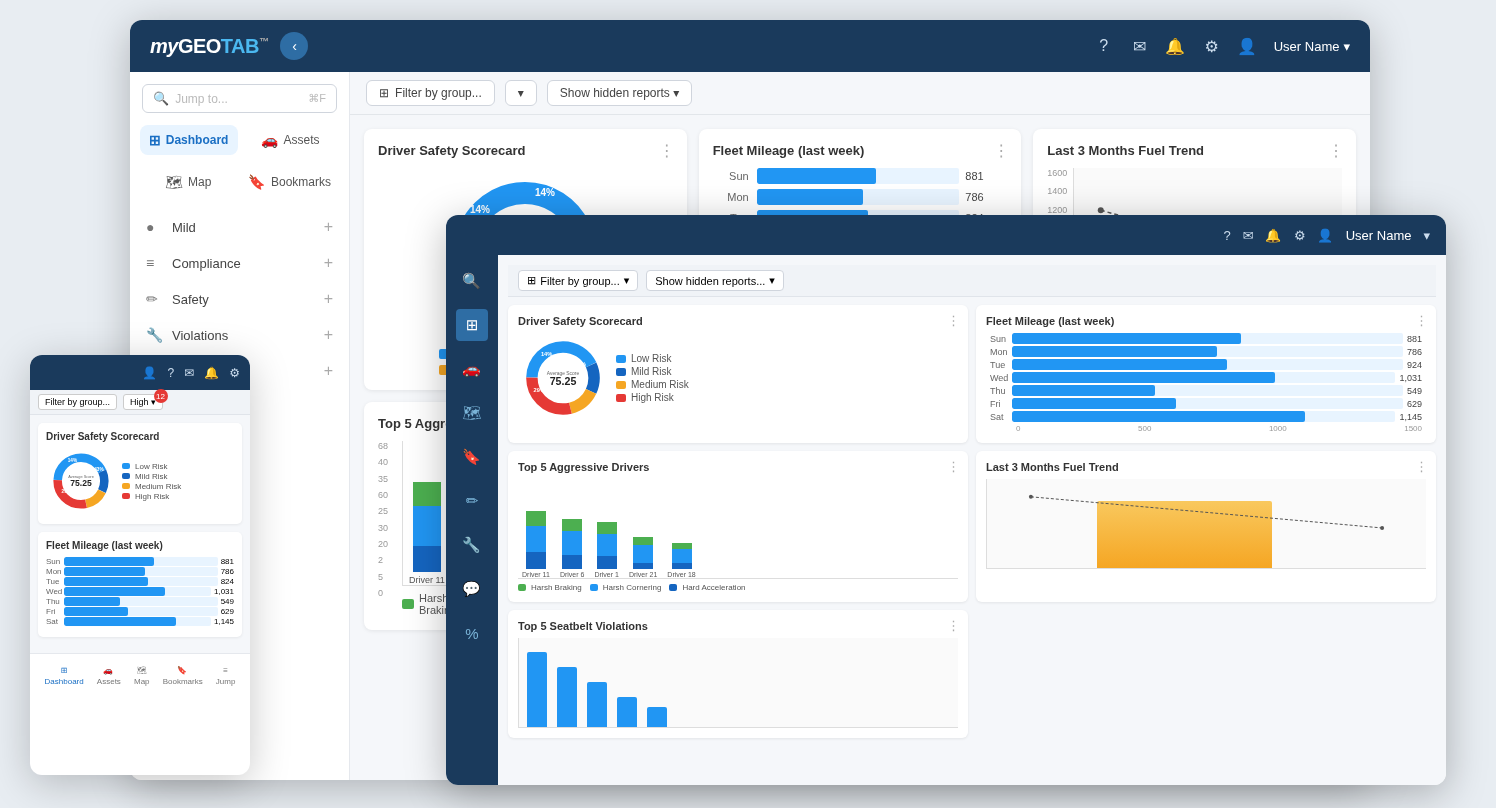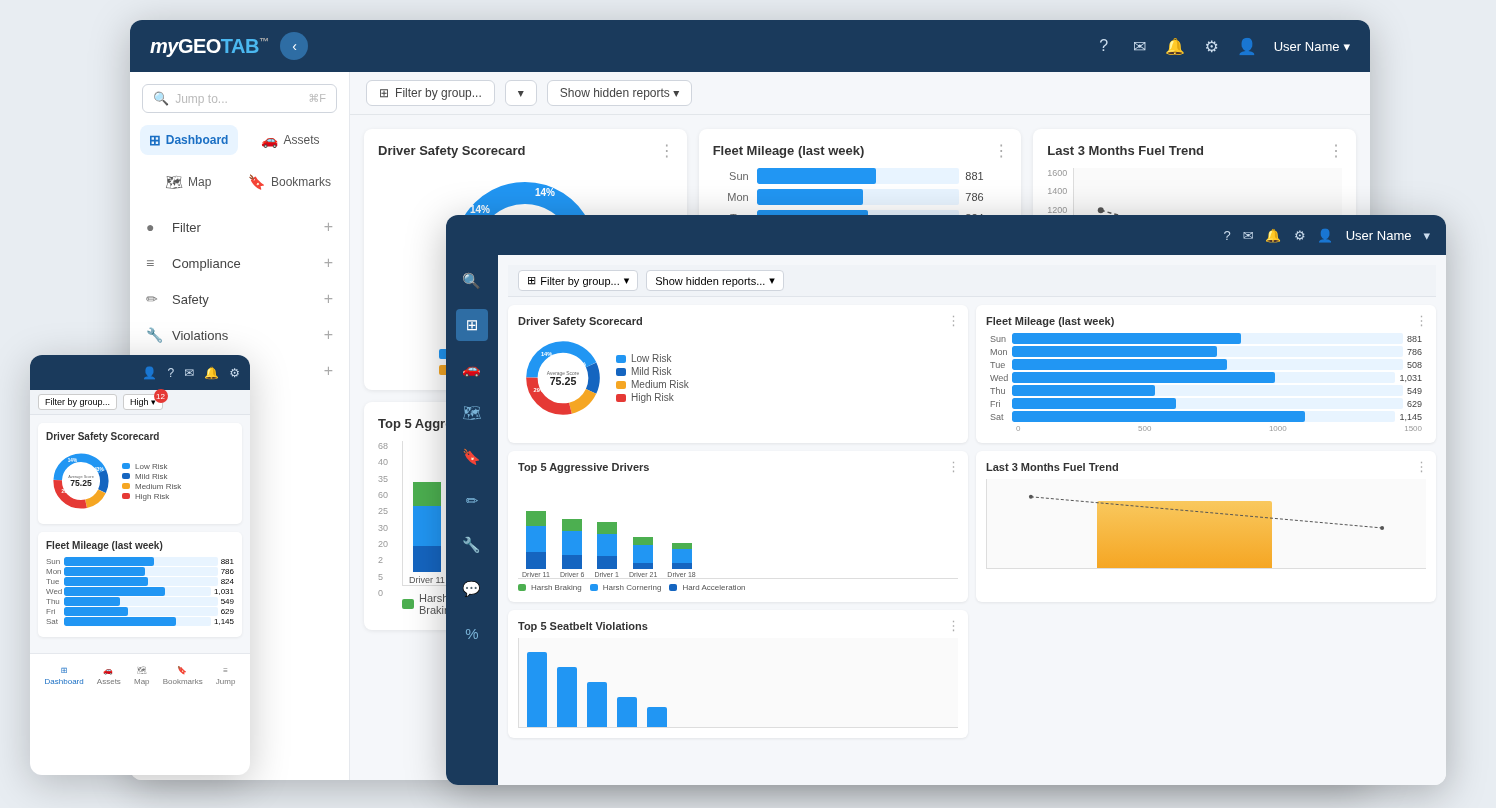--- a/index.html
+++ b/index.html
@@ -602,21 +602,21 @@
         </div>
         <div class="nav-tab">
           <span class="nav-tab-icon">🔖</span>
           <span>Bookmarks</span>
         </div>
       </div>
 
       <div class="sidebar-nav-row">
         <div class="sidebar-nav-left">
           <span class="sidebar-nav-icon">●</span>
-          <span>Filter</span>
+          <span>Mild</span>
         </div>
         <span class="sidebar-nav-plus">+</span>
       </div>
 
       <div class="sidebar-nav-row">
         <div class="sidebar-nav-left">
           <span class="sidebar-nav-icon">≡</span>
           <span>Compliance</span>
         </div>
         <span class="sidebar-nav-plus">+</span>
@@ -1008,21 +1008,21 @@
                 <div class="bar-track" style="height:11px;">
                   <div class="bar-fill" style="width:52.4%;background:#2196f3;"></div>
                 </div>
                 <span style="margin-left:4px;font-size:9px;color:#444;">786</span>
               </div>
             <div class="bar-row" style="margin-bottom:2px;">
                 <span style="width:22px;color:#666;font-size:9px;">Tue</span>
                 <div class="bar-track" style="height:11px;">
                   <div class="bar-fill" style="width:54.9%;background:#2196f3;"></div>
                 </div>
-                <span style="margin-left:4px;font-size:9px;color:#444;">508</span>
+                <span style="margin-left:4px;font-size:9px;color:#444;">924</span>
               </div>
             <div class="bar-row" style="margin-bottom:2px;">
                 <span style="width:22px;color:#666;font-size:9px;">Wed</span>
                 <div class="bar-track" style="height:11px;">
                   <div class="bar-fill" style="width:68.7%;background:#2196f3;"></div>
                 </div>
                 <span style="margin-left:4px;font-size:9px;color:#444;">1,031</span>
               </div>
             <div class="bar-row" style="margin-bottom:2px;">
                 <span style="width:22px;color:#666;font-size:9px;">Thu</span>

